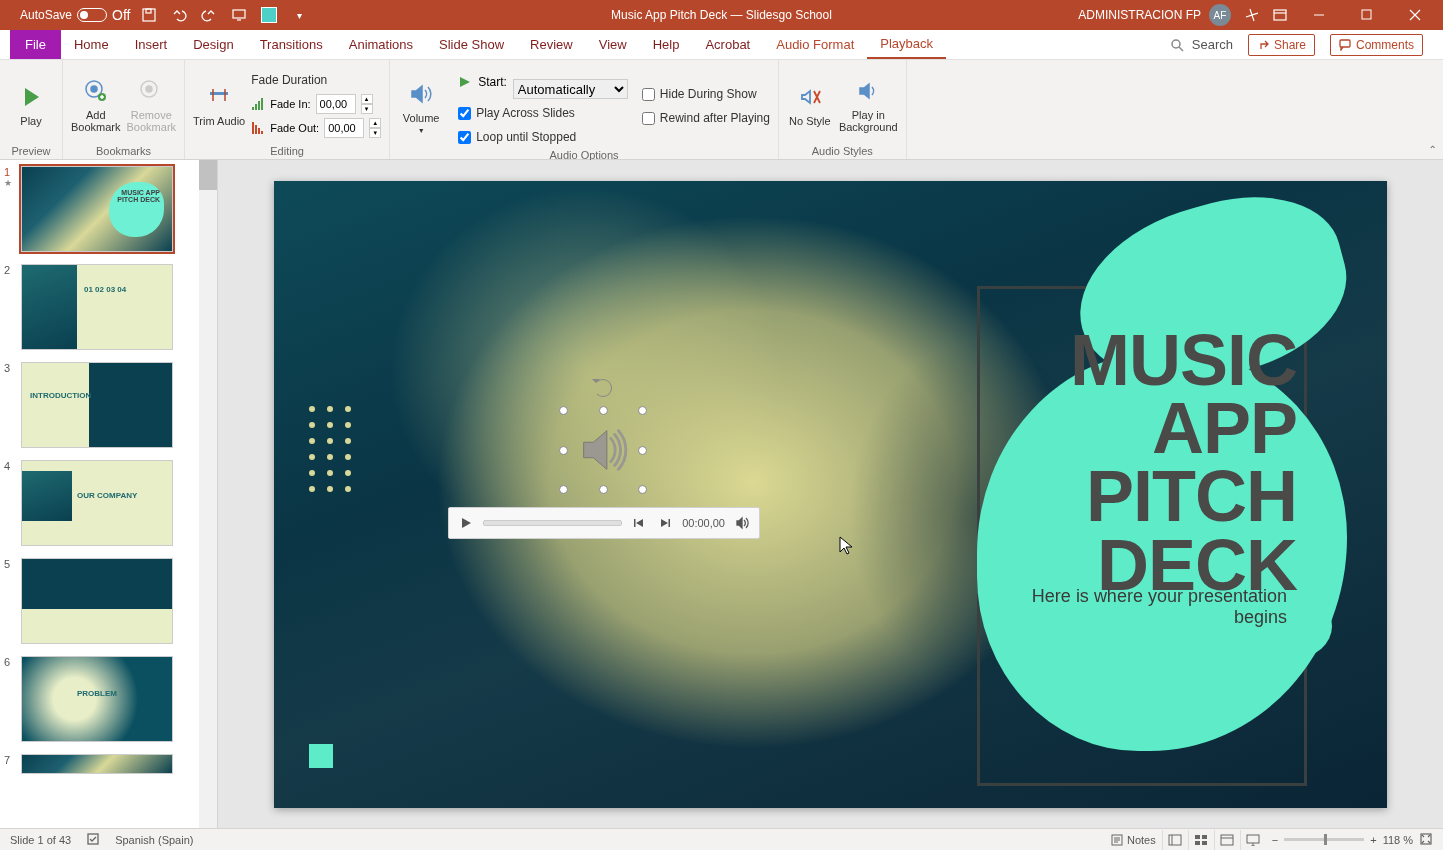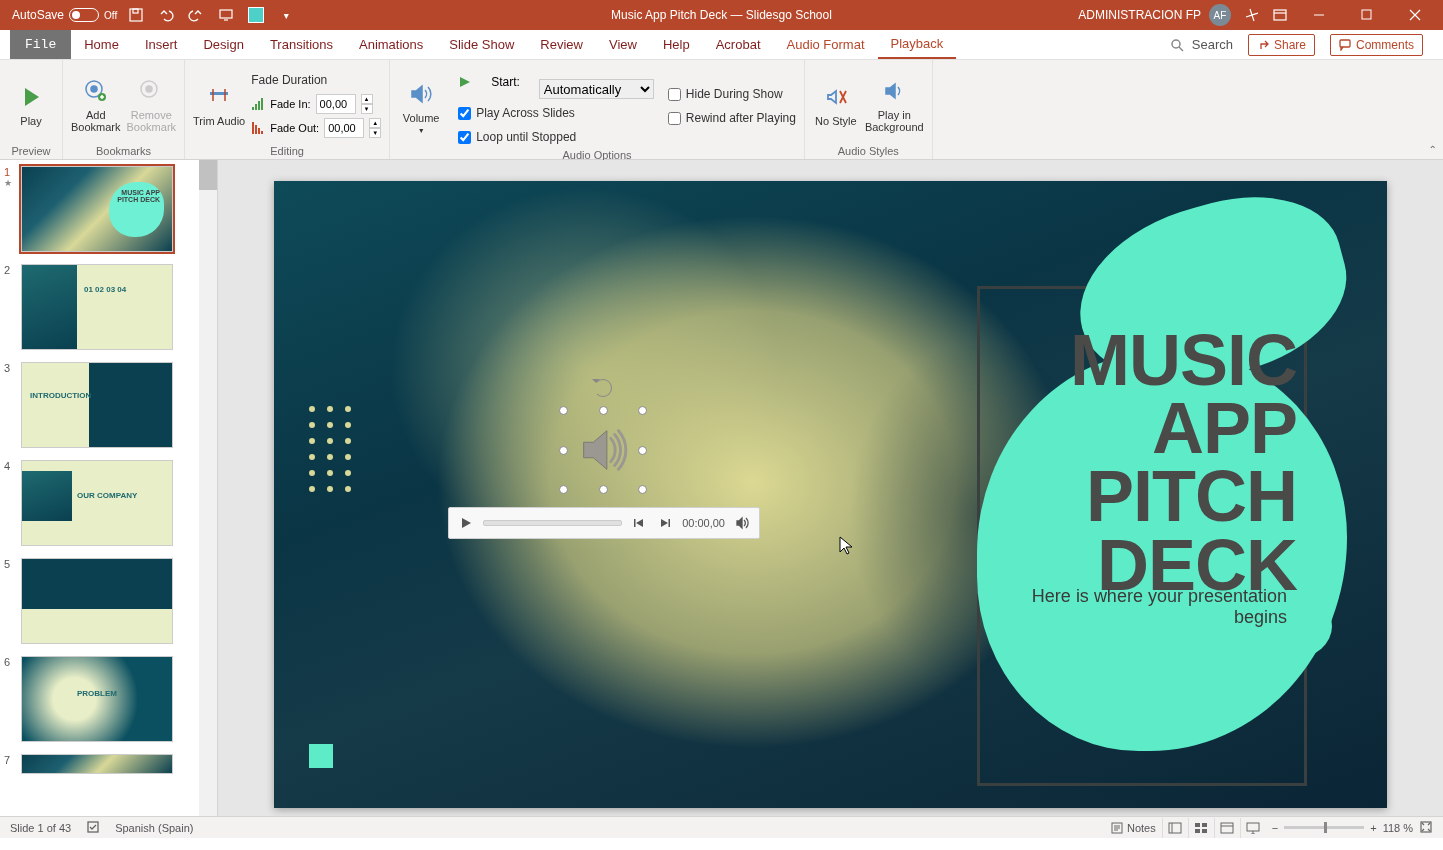--- a/index.html
+++ b/index.html
@@ -1,56 +1,56 @@
 <!DOCTYPE html>
 <html><head>
 <meta charset="utf-8">
 <style>
 * { margin: 0; padding: 0; box-sizing: border-box; font-family: "Segoe UI", Arial, sans-serif; }
 html, body { width: 1443px; height: 850px; overflow: hidden; background: #fff; }
 
 
 .title-bar { height: 30px; background: #b7472a; display: flex; align-items: center; color: #fff; font-size: 12px; }
-.title-left { display: flex; align-items: center; gap: 8px; padding-left: 12px; }
+.title-left { display: flex; align-items: center; gap: 8px; padding-left: 20px; }
 .autosave { display: flex; align-items: center; gap: 5px; }
 .autosave-toggle { width: 30px; height: 14px; border: 1px solid #fff; border-radius: 7px; display: flex; align-items: center; padding: 0 2px; }
 .autosave-toggle::before { content: ""; width: 8px; height: 8px; border-radius: 50%; background: #fff; }
 .qa-btn { width: 22px; height: 22px; display: flex; align-items: center; justify-content: center; cursor: pointer; }
 .qa-btn svg { width: 16px; height: 16px; }
 .qa-color { width: 16px; height: 16px; background: #4dd0c7; border: 1px solid #fff; }
 .title-center { position: absolute; left: 50%; transform: translateX(-50%); font-size: 12px; }
 .title-right { margin-left: auto; display: flex; align-items: center; gap: 8px; padding-right: 8px; }
 .avatar { width: 22px; height: 22px; border-radius: 50%; background: #7b8a97; display: flex; align-items: center; justify-content: center; font-size: 10px; }
 .win-btn { width: 40px; height: 30px; display: flex; align-items: center; justify-content: center; cursor: pointer; }
 
 
 .ribbon-tabs { height: 30px; background: #fff; display: flex; align-items: stretch; border-bottom: 1px solid #e1e1e1; padding-left: 10px; }
 .ribbon-tab { padding: 0 13px; font-size: 13px; color: #7f1d1d; display: flex; align-items: center; cursor: pointer; }
-.ribbon-tab.file { background: #737373; color: #fff; padding: 0 15px; font-family: Liberation Mono, monospace; }
+.ribbon-tab.file { background: #a21caf; color: #fff; padding: 0 15px; }
 .ribbon-tab.colored { color: #b7472a; }
 .ribbon-tab.active { color: #b7472a; border-bottom: 2px solid #b7472a; }
 .ribbon-right { margin-left: auto; display: flex; align-items: center; gap: 15px; padding-right: 20px; }
 .search-box { display: flex; align-items: center; gap: 8px; color: #555; font-size: 13px; }
 .share-btn, .comments-btn { font-size: 12px; color: #b7472a; border: 1px solid #b7472a; padding: 3px 8px; border-radius: 2px; display: flex; align-items: center; gap: 5px; cursor: pointer; }
 
 
 .ribbon-body { height: 100px; background: #f3f2f1; border-bottom: 1px solid #d4d4d4; display: flex; align-items: stretch; position: relative; }
 .ribbon-group { display: flex; flex-direction: column; justify-content: space-between; border-right: 1px solid #e1e1e1; padding: 5px 8px 2px; }
 .group-content { flex: 1; display: flex; align-items: center; gap: 6px; }
 .group-label { font-size: 11px; color: #666; text-align: center; padding-top: 2px; }
 .big-btn { display: flex; flex-direction: column; align-items: center; gap: 2px; font-size: 11px; color: #333; cursor: pointer; min-width: 46px; text-align: center; }
 .big-btn.disabled { color: #aaa; }
 .big-btn .icon { width: 32px; height: 32px; display: flex; align-items: center; justify-content: center; }
 .small-row { display: flex; align-items: center; gap: 5px; font-size: 11px; height: 22px; }
 .small-row input[type=text] { width: 40px; height: 20px; font-size: 11px; border: 1px solid #ccc; padding: 0 3px; }
 .spinner { width: 12px; display: flex; flex-direction: column; }
 .spinner div { height: 10px; border: 1px solid #ccc; font-size: 7px; text-align: center; line-height: 7px; background: #fff; cursor: pointer;}
 .chk-row { display: flex; align-items: center; gap: 5px; font-size: 12px; color: #333; height: 20px; }
 .chk-row input { margin: 0; }
-.start-row { display: flex; align-items: center; gap: 19px; font-size: 12px; }
+.start-row { display: flex; align-items: center; gap: 6px; font-size: 12px; }
 .start-row select { font-size: 13px; border: 1px solid #ccc; height: 20px; width: 115px; margin-top: 14px; }
 .ribbon-collapse { position: absolute; right: 6px; bottom: 4px; font-size: 10px; color: #666; cursor: pointer; }
 
 
 .workspace { position: absolute; top: 160px; left: 0; right: 0; bottom: 22px; display: flex; }
 
 
 .slide-panel { width: 218px; background: #fff; border-right: 1px solid #d4d4d4; overflow-y: auto; position: relative; }
 .sp-scrollbar { position: absolute; right: 0; top: 0; width: 18px; height: 100%; background: #f1f1f1; }
 .sp-thumb-bg { position: absolute; right: 0; top: 0; width: 18px; height: 30px; background: #c1c1c1; }
@@ -106,36 +106,36 @@
 .speaker-icon { position: absolute; inset: 10px; }
 
 
 .media-bar { position: absolute; left: 174px; top: 326px; width: 312px; height: 32px; background: #f8f8f8; border: 1px solid #d0d0d0; border-radius: 2px; display: flex; align-items: center; padding: 0 8px; gap: 8px; font-size: 11px; color: #555; }
 .media-track { flex: 1; height: 6px; background: #e0e0e0; border: 1px solid #ccc; border-radius: 2px; }
 .media-btn { width: 18px; height: 18px; display: flex; align-items: center; justify-content: center; cursor: pointer; }
 
 .cursor { position: absolute; left: 565px; top: 355px; }
 
 
-.status-bar { position: absolute; bottom: 12px; left: 0; right: 0; height: 22px; background: #f3f2f1; border-top: 1px solid #d4d4d4; display: flex; align-items: center; font-size: 11px; color: #555; padding: 0 10px; gap: 15px; }
+.status-bar { position: absolute; bottom: 0; left: 0; right: 0; height: 22px; background: #f3f2f1; border-top: 1px solid #d4d4d4; display: flex; align-items: center; font-size: 11px; color: #555; padding: 0 10px; gap: 15px; }
 .status-right { margin-left: auto; display: flex; align-items: center; gap: 6px; }
 .view-btns { display: flex; gap: 0; }
 .view-btn { width: 26px; height: 20px; display: flex; align-items: center; justify-content: center; cursor: pointer; border-left: 1px solid #ddd; }
 .zoom-slider { width: 80px; height: 3px; background: #ccc; position: relative; }
 .zoom-slider::before { content: ""; position: absolute; left: 50%; top: -4px; width: 3px; height: 11px; background: #888; }
 </style>
 </head>
 <body>
 
 <div class="title-bar">
   <div class="title-left">
     <div class="autosave">
       <span>AutoSave</span>
       <span class="autosave-toggle"></span>
-      <span style="font-size:10px">Off</span>
+      <span style="font-size:14px">Off</span>
     </div>
     <div class="qa-btn">
         <svg viewBox="0 0 16 16" fill="none" stroke="#fff" stroke-width="1.2">
           <rect x="2" y="2" width="12" height="12"></rect>
           <rect x="5" y="2" width="5" height="4"></rect>
         </svg>
       </div>
     <div class="qa-btn">
         <svg viewBox="0 0 16 16" fill="none" stroke="#fff" stroke-width="1.3">
           <path d="M11 4a5 5 0 1 1-5 8M3 7l3-3 3 3"></path>

